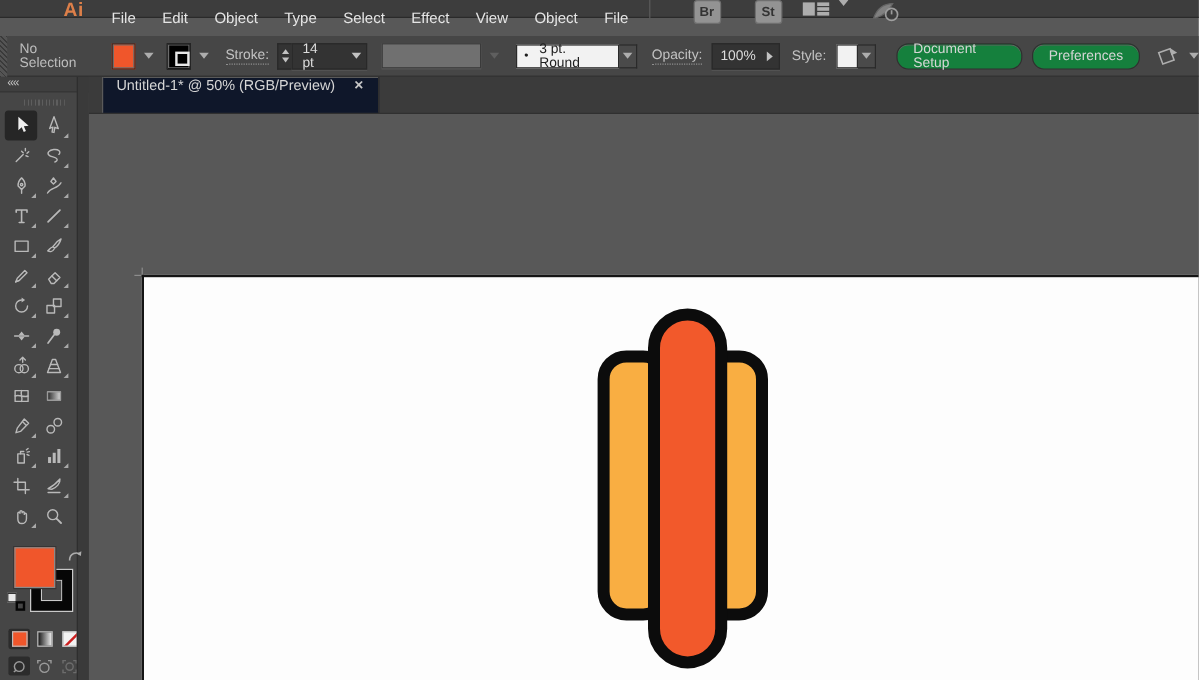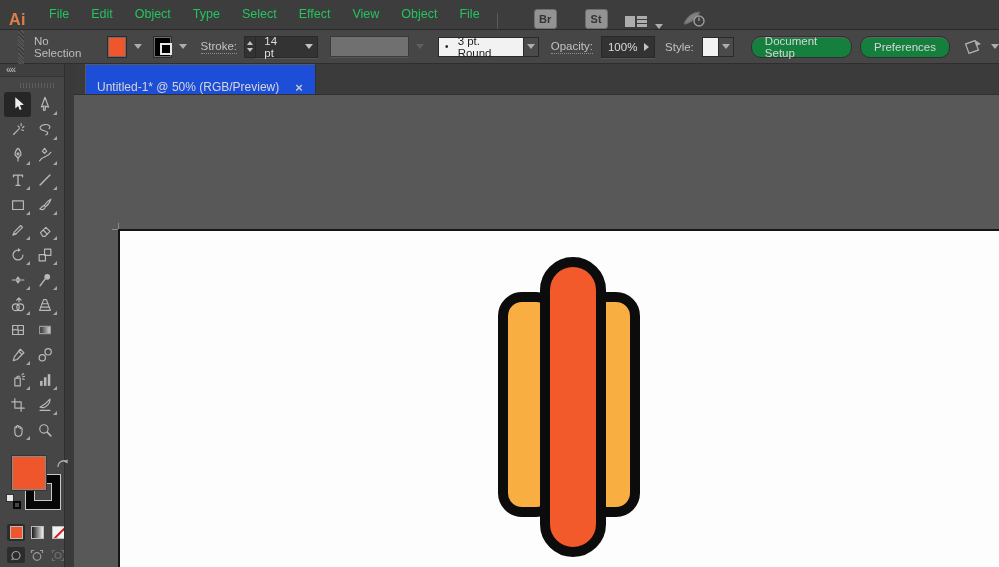--- a/index.html
+++ b/index.html
@@ -2,36 +2,36 @@
 <html><head>
 <meta charset="utf-8">
 <style>
   * { margin:0; padding:0; box-sizing:border-box; }
   html,body { width:999px; height:567px; overflow:hidden; }
   body { position:relative; background:#585858; font-family:"Liberation Sans", sans-serif;
          -webkit-font-smoothing:antialiased; }
   svg { display:block; }
 
   
-  .menubar { position:absolute; left:0; top:0; width:999px; height:30px; background:#3D3D3D;
-             border-bottom:1px solid #2A2A2A; display:flex; align-items:flex-end; z-index:30; }
+  .menubar { position:absolute; left:0; top:0; width:999px; height:15px; background:#3D3D3D;
+             border-bottom:1px solid #2A2A2A; display:flex; align-items:flex-start; z-index:30;padding-left:44px; }
   .ai-logo { color:#DD7F49; font-weight:bold; font-size:16px; padding:0 12px 0 9px; letter-spacing:0.5px; }
-  .menu-item { color:#22c55e; font-size:12.5px; padding:0 11px; height:30px; line-height:30px; cursor:default; }
+  .menu-item { color:#e5e5e5; font-size:12.5px; padding:0 11px; height:30px; line-height:30px; cursor:default; }
   .menu-sep { width:1px; height:16px; background:#5B5B5B; margin:0 8px 0 6px; }
   .appbar-btn { width:23px; height:20px; background:#939393; border-radius:3px; color:#333;
                 font-size:11px; font-weight:bold; display:flex; align-items:center; justify-content:center;
                 margin-left:28px; border:1px solid #6f6f6f; }
   .ws-icon { margin-left:16px; }
   .chev-down { width:0; height:0; border-left:4px solid transparent; border-right:4px solid transparent;
                border-top:5px solid #ADADAD; margin-left:7px; }
   .cslive { margin-left:18px; opacity:.85; }
 
   
   .controlbar { position:absolute; left:0; top:30px; width:999px; height:34px; background:#464646;
-                border-bottom:1px solid #2E2E2E; display:flex; align-items:center; z-index:29;padding-left:18px; }
+                border-bottom:1px solid #2E2E2E; display:flex; align-items:center; z-index:29; }
   .cb-grip { width:7px; height:34px;
              background:repeating-linear-gradient(45deg,#3a3a3a 0 1px,#545454 1px 3px); }
   .cb-status { color:#BDBDBD; font-size:11.5px; margin-left:10px; width:72px; }
   .cb-label { color:#C2C2C2; font-size:11.5px; }
   .dotted-u { border-bottom:1px dotted #8f8f8f; padding-bottom:1px; }
   .swatch-box { width:22px; height:22px; border:1px solid #2b2b2b; box-shadow:0 0 0 1px #6c6c6c inset; }
   .swatch-fill-cb { background:#F0562B; margin-left:12px; }
   .swatch-stroke-cb { background:#000; margin-left:11px; position:relative; }
   .swatch-stroke-cb::after { content:""; position:absolute; left:6px; top:6px; width:8px; height:8px;
                              border:2px solid #E8E8E8; }
@@ -97,22 +97,22 @@
                      background:#CC1F1F; transform:rotate(-45deg); }
 
   .modes-row { display:flex; gap:3px; margin:6px 0 0 7px; }
   .mode { width:18px; height:16px; display:flex; align-items:center; justify-content:center; }
   .mode.pressed { background:#2C2C2C; border-radius:2px; }
   .mode svg { stroke:#9a9a9a; fill:none; stroke-width:1.2; }
 
   
   .tabbar { position:absolute; left:74px; top:64px; right:0; height:31px; background:#3B3B3B;
             border-bottom:1px solid #303030; display:flex; align-items:stretch; z-index:10; }
-  .doc-tab { margin-left:11px; background:#1d4ed8; border-left:1px solid #5a5a5a; border-right:1px solid #2f2f2f;
-             display:flex; align-items:flex-end; padding:0 12px 0 11px; color:#D6D6D6; font-size:12px;
+  .doc-tab { margin-left:11px; background:#0f172a; border-left:1px solid #5a5a5a; border-right:1px solid #2f2f2f;
+             display:flex; align-items:flex-start; padding:0 12px 0 11px; color:#D6D6D6; font-size:12px;
              box-shadow:inset 0 1px 0 #5a5a5a; }
   .tab-close { margin-left:16px; color:#C8C8C8; font-size:13px; font-weight:bold; line-height:1; cursor:default; }
 
   
   .canvas { position:absolute; left:74px; top:95px; right:0; bottom:0; background:#585858; overflow:hidden; }
   .artboard { position:absolute; left:44px; top:134px; right:-2px; bottom:-2px; background:#FDFDFD;
               border-top:2px solid #151515; border-left:2px solid #151515; }
   .corner-mark { position:absolute; left:38px; top:128px; width:7px; height:7px;
                  border-right:1px solid #9a9a9a; border-bottom:1px solid #9a9a9a; opacity:.8; }
   .shape { position:absolute; border:10px solid #0C0C0C; }

